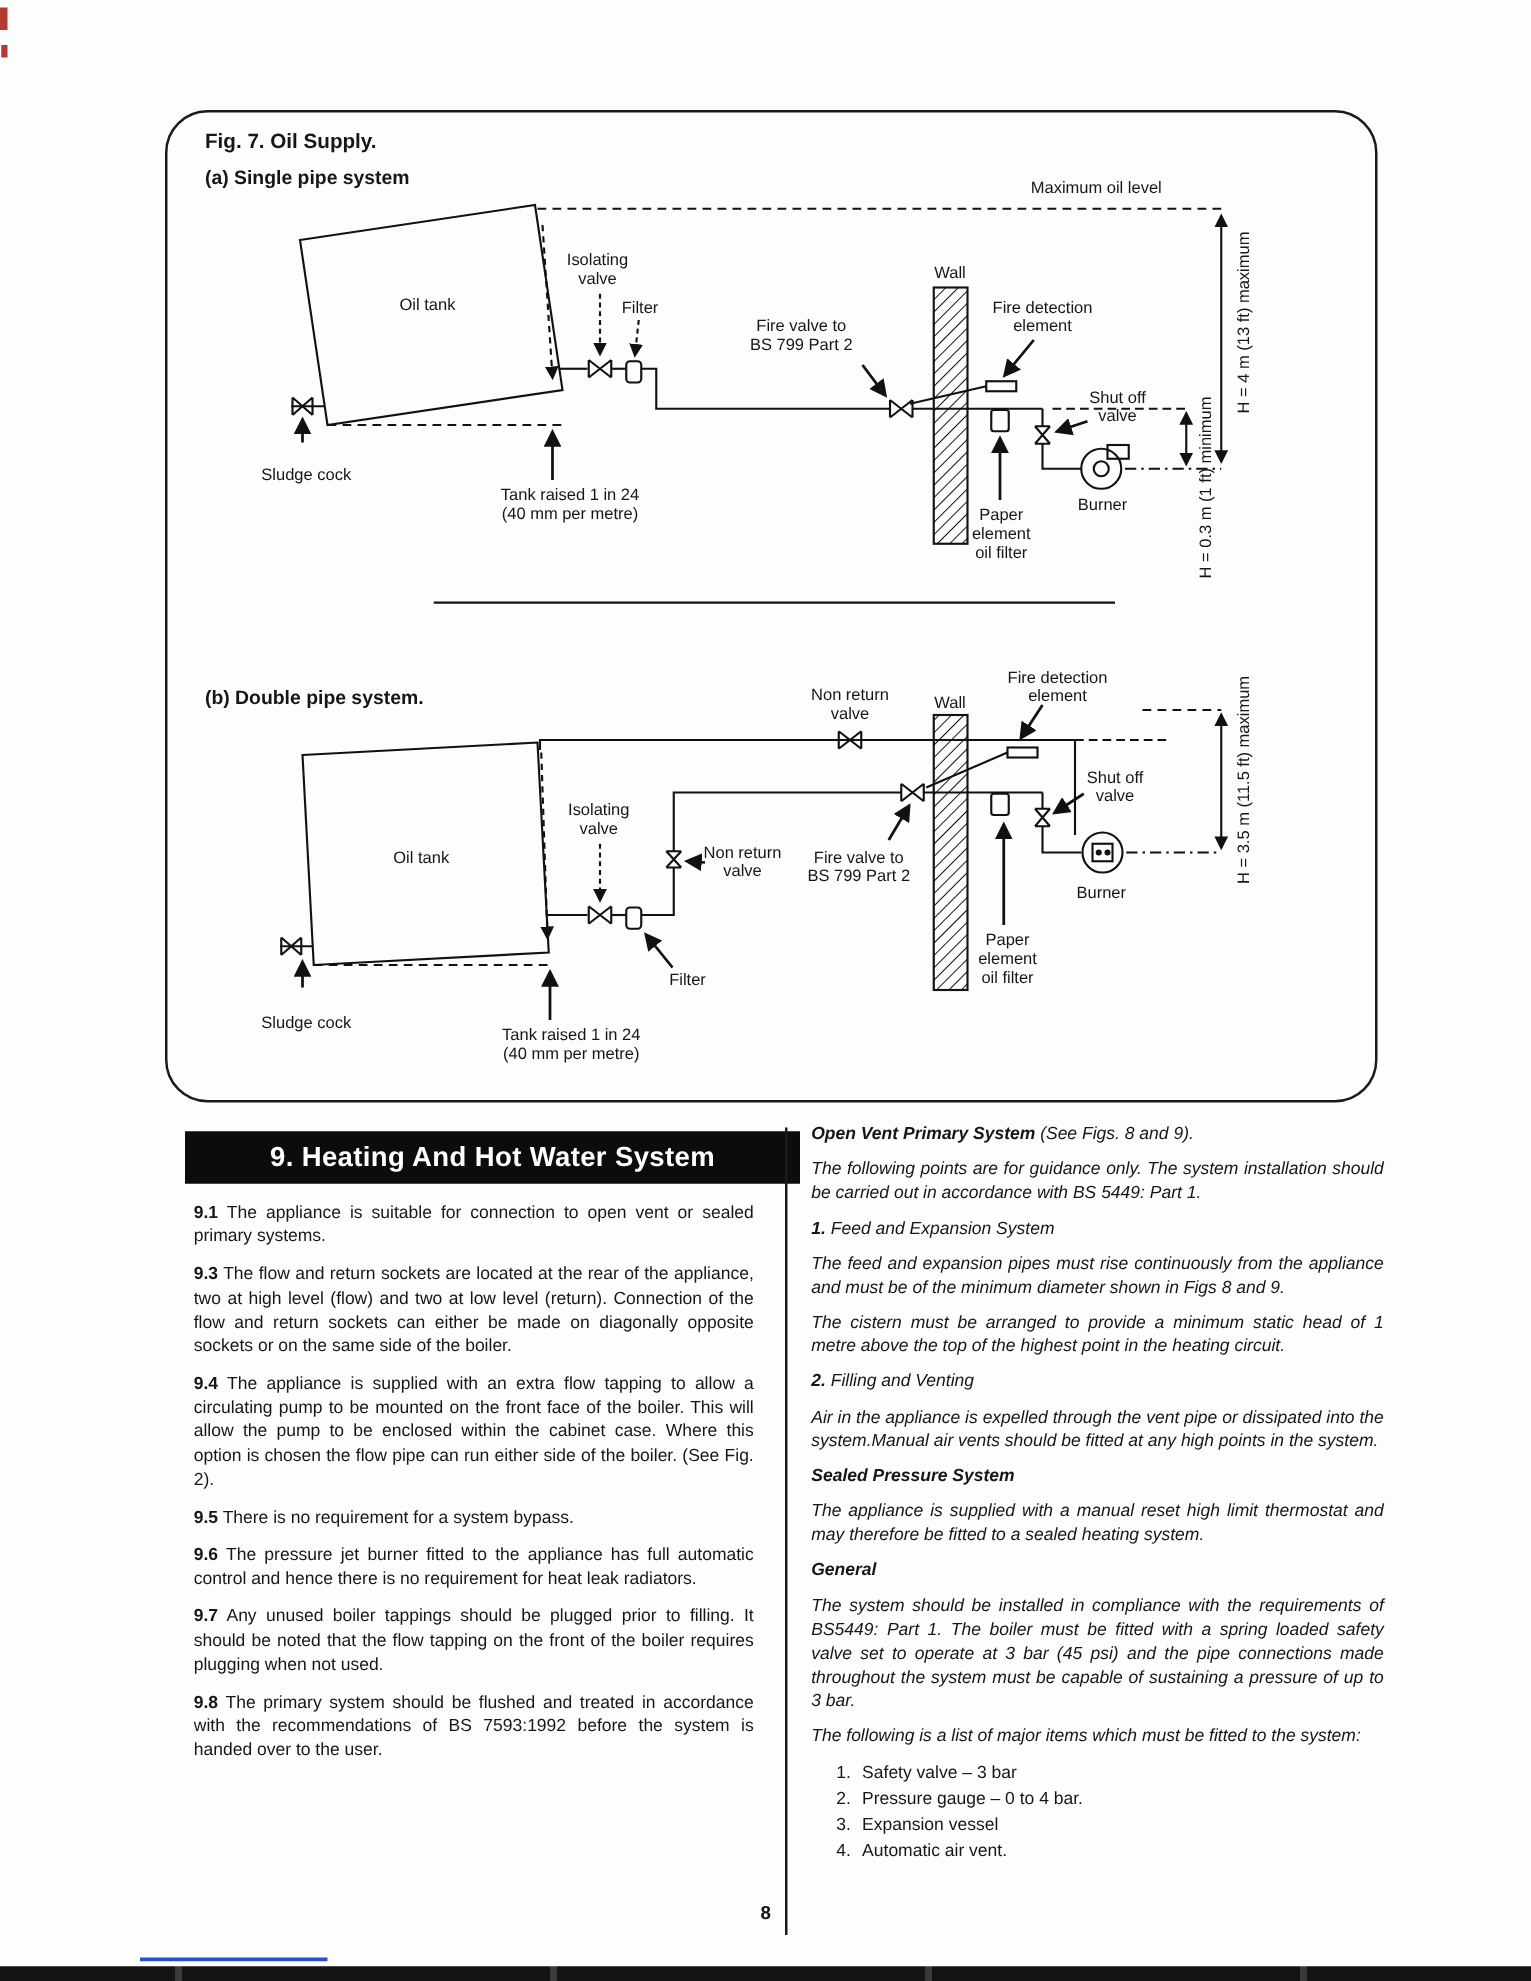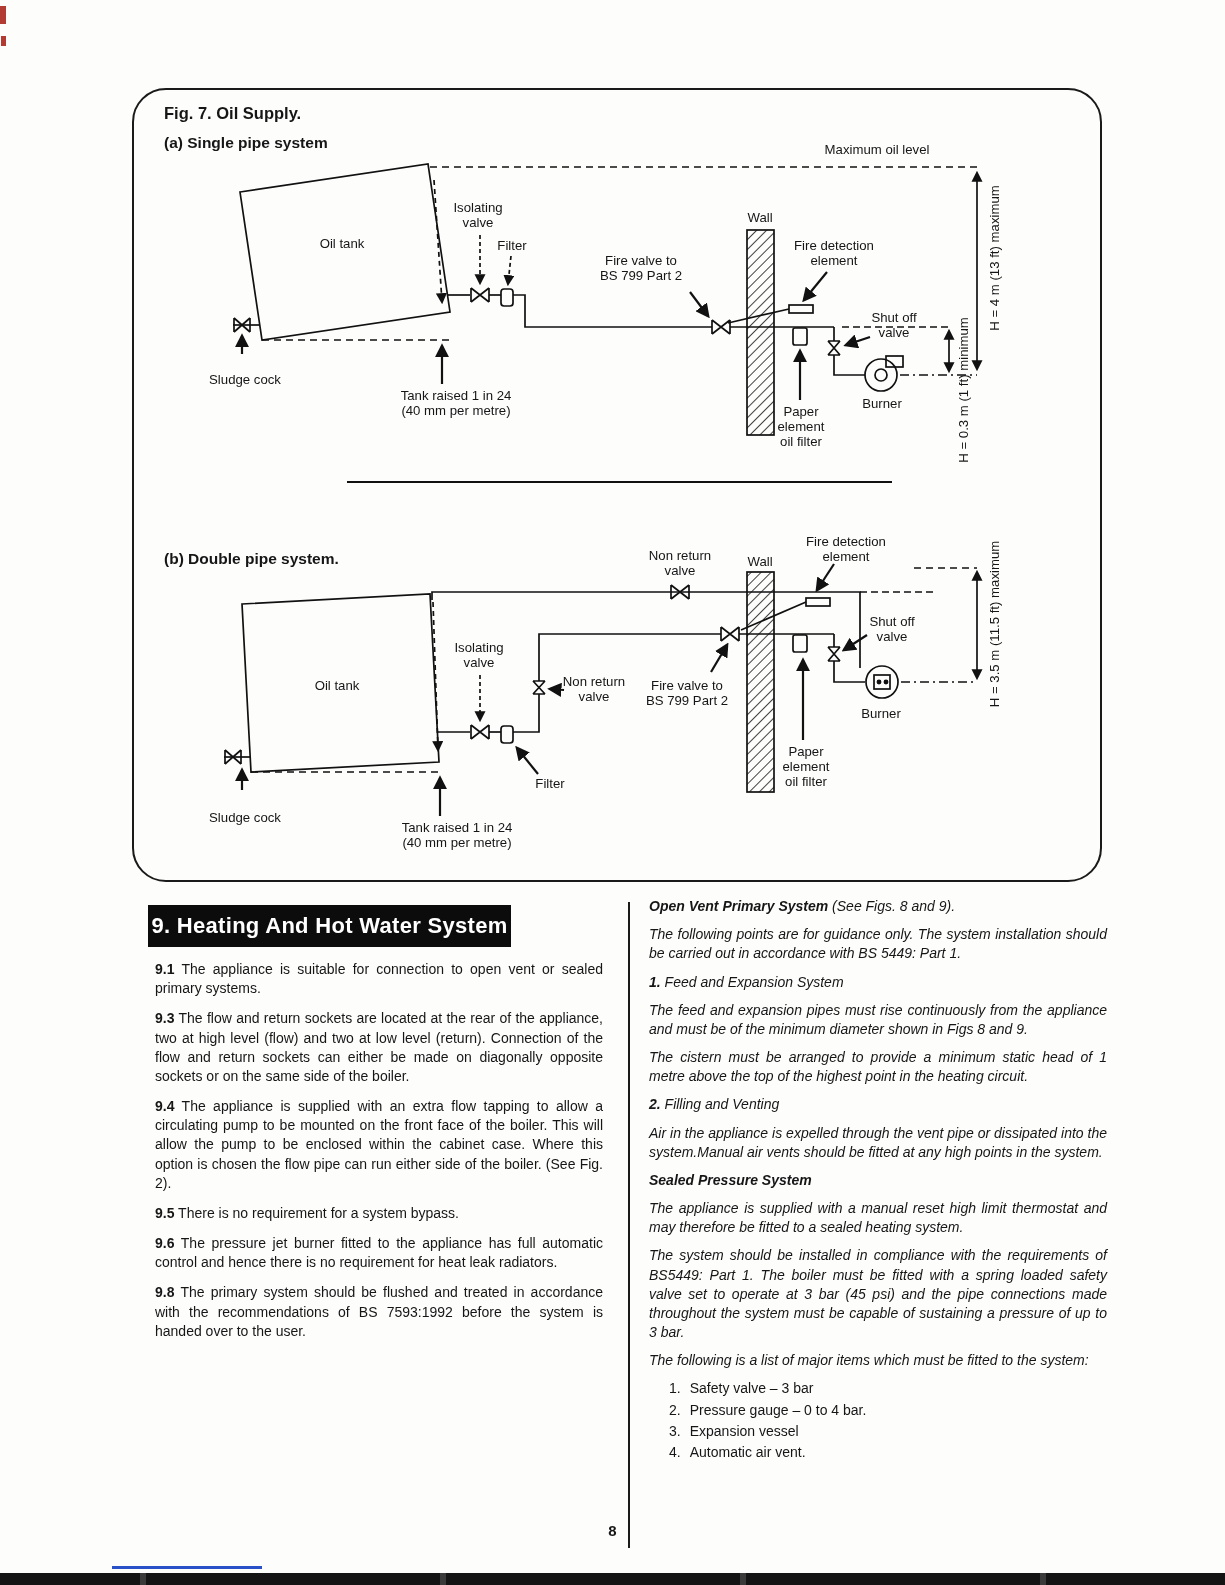--- a/index.html
+++ b/index.html
@@ -12,21 +12,21 @@
   .figsvg{position:absolute;left:0;top:0;}
   .fig-title{position:absolute;left:30px;top:14px;font-weight:bold;font-size:16.5px;}
   .sub-title{position:absolute;font-weight:bold;font-size:15.5px;text-align:right;}
   .sub-a{left:30px;top:44px;}
   .sub-b{left:30px;top:460px;}
   .dlabel{position:absolute;font-size:13.2px;line-height:1.15;text-align:center;
           white-space:pre-line;transform:translateX(-50%);}
   .dlabel.rot{transform:translate(-50%,-50%) rotate(-90deg);white-space:nowrap;}
 
   
-  .black-bar{position:absolute;left:148px;top:905px;width:363px;height:42px;background:#0c0c0c;
+  .black-bar{position:absolute;left:148px;top:905px;width:492px;height:42px;background:#0c0c0c;
              color:#ffffff;display:flex;align-items:center;justify-content:center;
              font-size:22px;font-weight:bold;letter-spacing:.3px;}
   .col-left{position:absolute;left:137px;top:960px;width:466px;font-size:14px;line-height:1.37;text-align:justify;}
   .col-right{position:absolute;left:649px;top:897px;width:458px;font-size:14px;line-height:1.37;text-align:justify;}
   .col-left p{margin:0 0 11px 18px;}
   .col-right p{margin:0 0 9px 0;font-style:italic;}
   .rhead b{font-weight:bold;}
   .divider{position:absolute;left:628px;top:902px;width:2px;height:646px;background:#1b1b1b;}
   .pageno{position:absolute;left:0;top:1522px;width:1225px;text-align:center;font-weight:bold;font-size:15px;}
   .rlist{margin-left:20px;}
@@ -207,33 +207,35 @@
 
   <div class="black-bar">9. Heating And Hot Water System</div>
   <div class="divider"></div>
 
   <div class="col-left">
     <p><b>9.1</b> <span>The appliance is suitable for connection to open vent or sealed primary systems.</span></p>
     <p><b>9.3</b> <span>The flow and return sockets are located at the rear of the appliance, two at high level (flow) and two at low level (return). Connection of the flow and return sockets can either be made on diagonally opposite sockets or on the same side of the boiler.</span></p>
     <p><b>9.4</b> <span>The appliance is supplied with an extra flow tapping to allow a circulating pump to be mounted on the front face of the boiler. This will allow the pump to be enclosed within the cabinet case. Where this option is chosen the flow pipe can run either side of the boiler. (See Fig. 2).</span></p>
     <p><b>9.5</b> <span>There is no requirement for a system bypass.</span></p>
     <p><b>9.6</b> <span>The pressure jet burner fitted to the appliance has full automatic control and hence there is no requirement for heat leak radiators.</span></p>
+    <p><b>9.7</b> <span>Any unused boiler tappings should be plugged prior to filling. It should be noted that the flow tapping on the front of the boiler requires plugging when not used.</span></p>
     <p><b>9.8</b> <span>The primary system should be flushed and treated in accordance with the recommendations of BS 7593:1992 before the system is handed over to the user.</span></p>
   </div>
 
   <div class="col-right">
     <p class="rhead"><b>Open Vent Primary System</b><span> (See Figs. 8 and 9).</span></p>
     <p>The following points are for guidance only. The system installation should be carried out in accordance with BS 5449: Part 1.</p>
     <p><b>1.</b> <span>Feed and Expansion System</span></p>
     <p>The feed and expansion pipes must rise continuously from the appliance and must be of the minimum diameter shown in Figs 8 and 9.</p>
     <p>The cistern must be arranged to provide a minimum static head of 1 metre above the top of the highest point in the heating circuit.</p>
     <p><b>2.</b> <span>Filling and Venting</span></p>
     <p>Air in the appliance is expelled through the vent pipe or dissipated into the system.Manual air vents should be fitted at any high points in the system.</p>
     <p class="rhead"><b>Sealed Pressure System</b></p>
     <p>The appliance is supplied with a manual reset high limit thermostat and may therefore be fitted to a sealed heating system.</p>
+    <p class="rhead"><b>General</b></p>
     <p>The system should be installed in compliance with the requirements of BS5449: Part 1. The boiler must be fitted with a spring loaded safety valve set to operate at 3 bar (45 psi) and the pipe connections made throughout the system must be capable of sustaining a pressure of up to 3 bar.</p>
     <p>The following is a list of major items which must be fitted to the system:</p>
     <div class="rlist">
       <div class="rlist-item">
           <span>1.</span>
           <span>Safety valve – 3 bar</span>
         </div>
       <div class="rlist-item">
           <span>2.</span>
           <span>Pressure gauge – 0 to 4 bar.</span>

